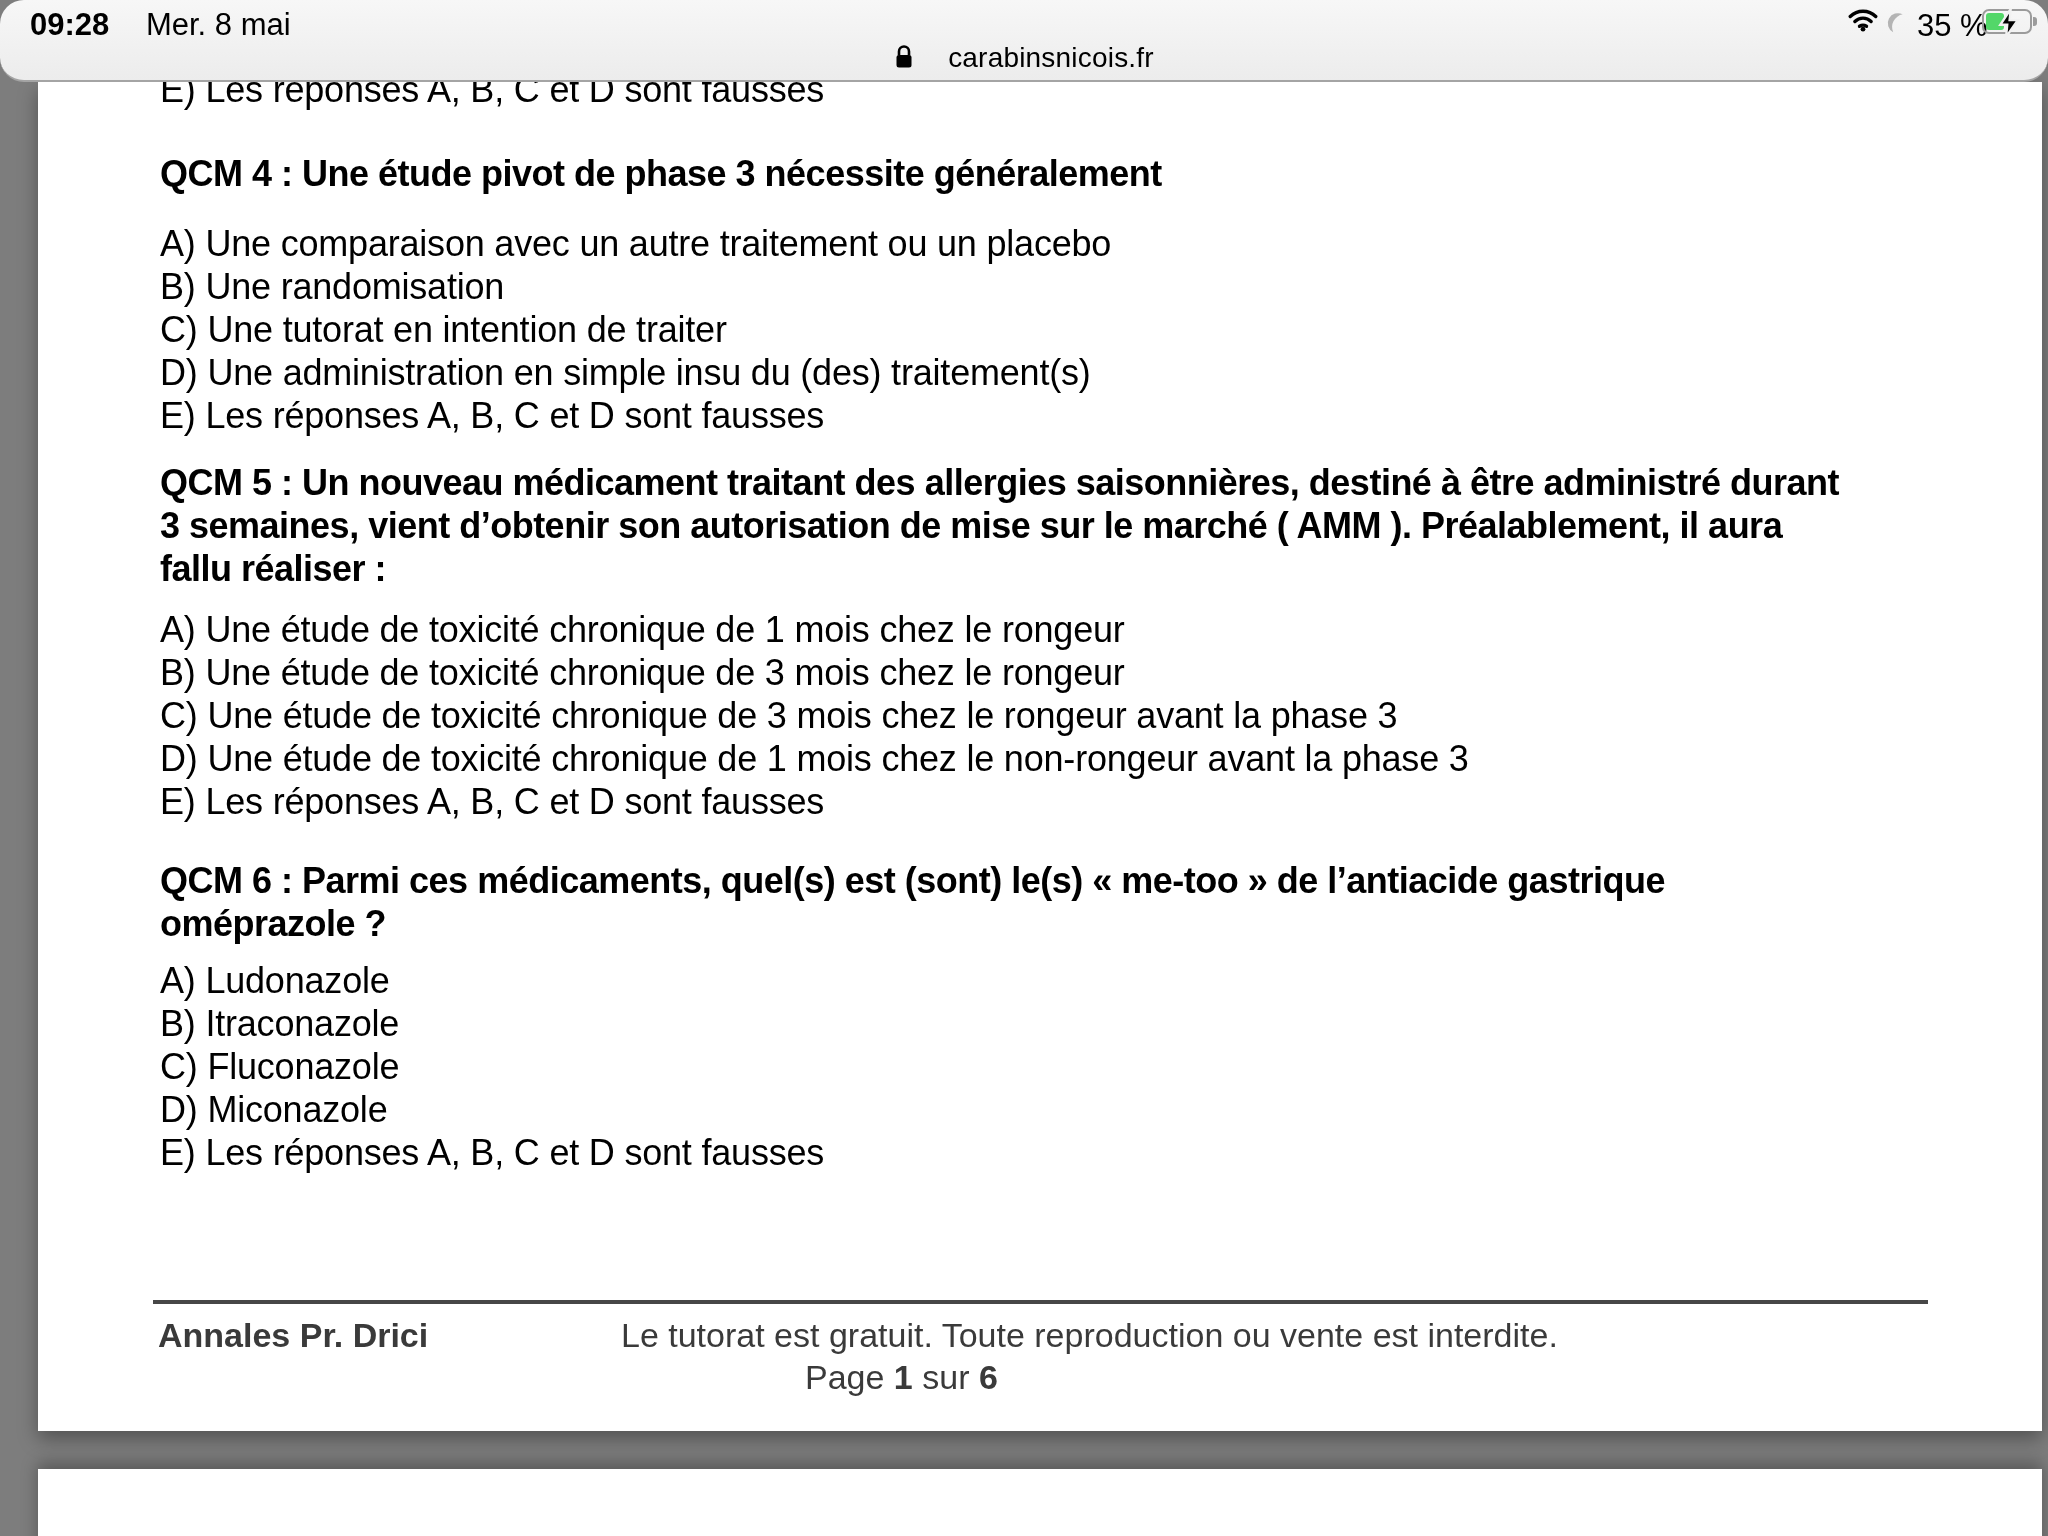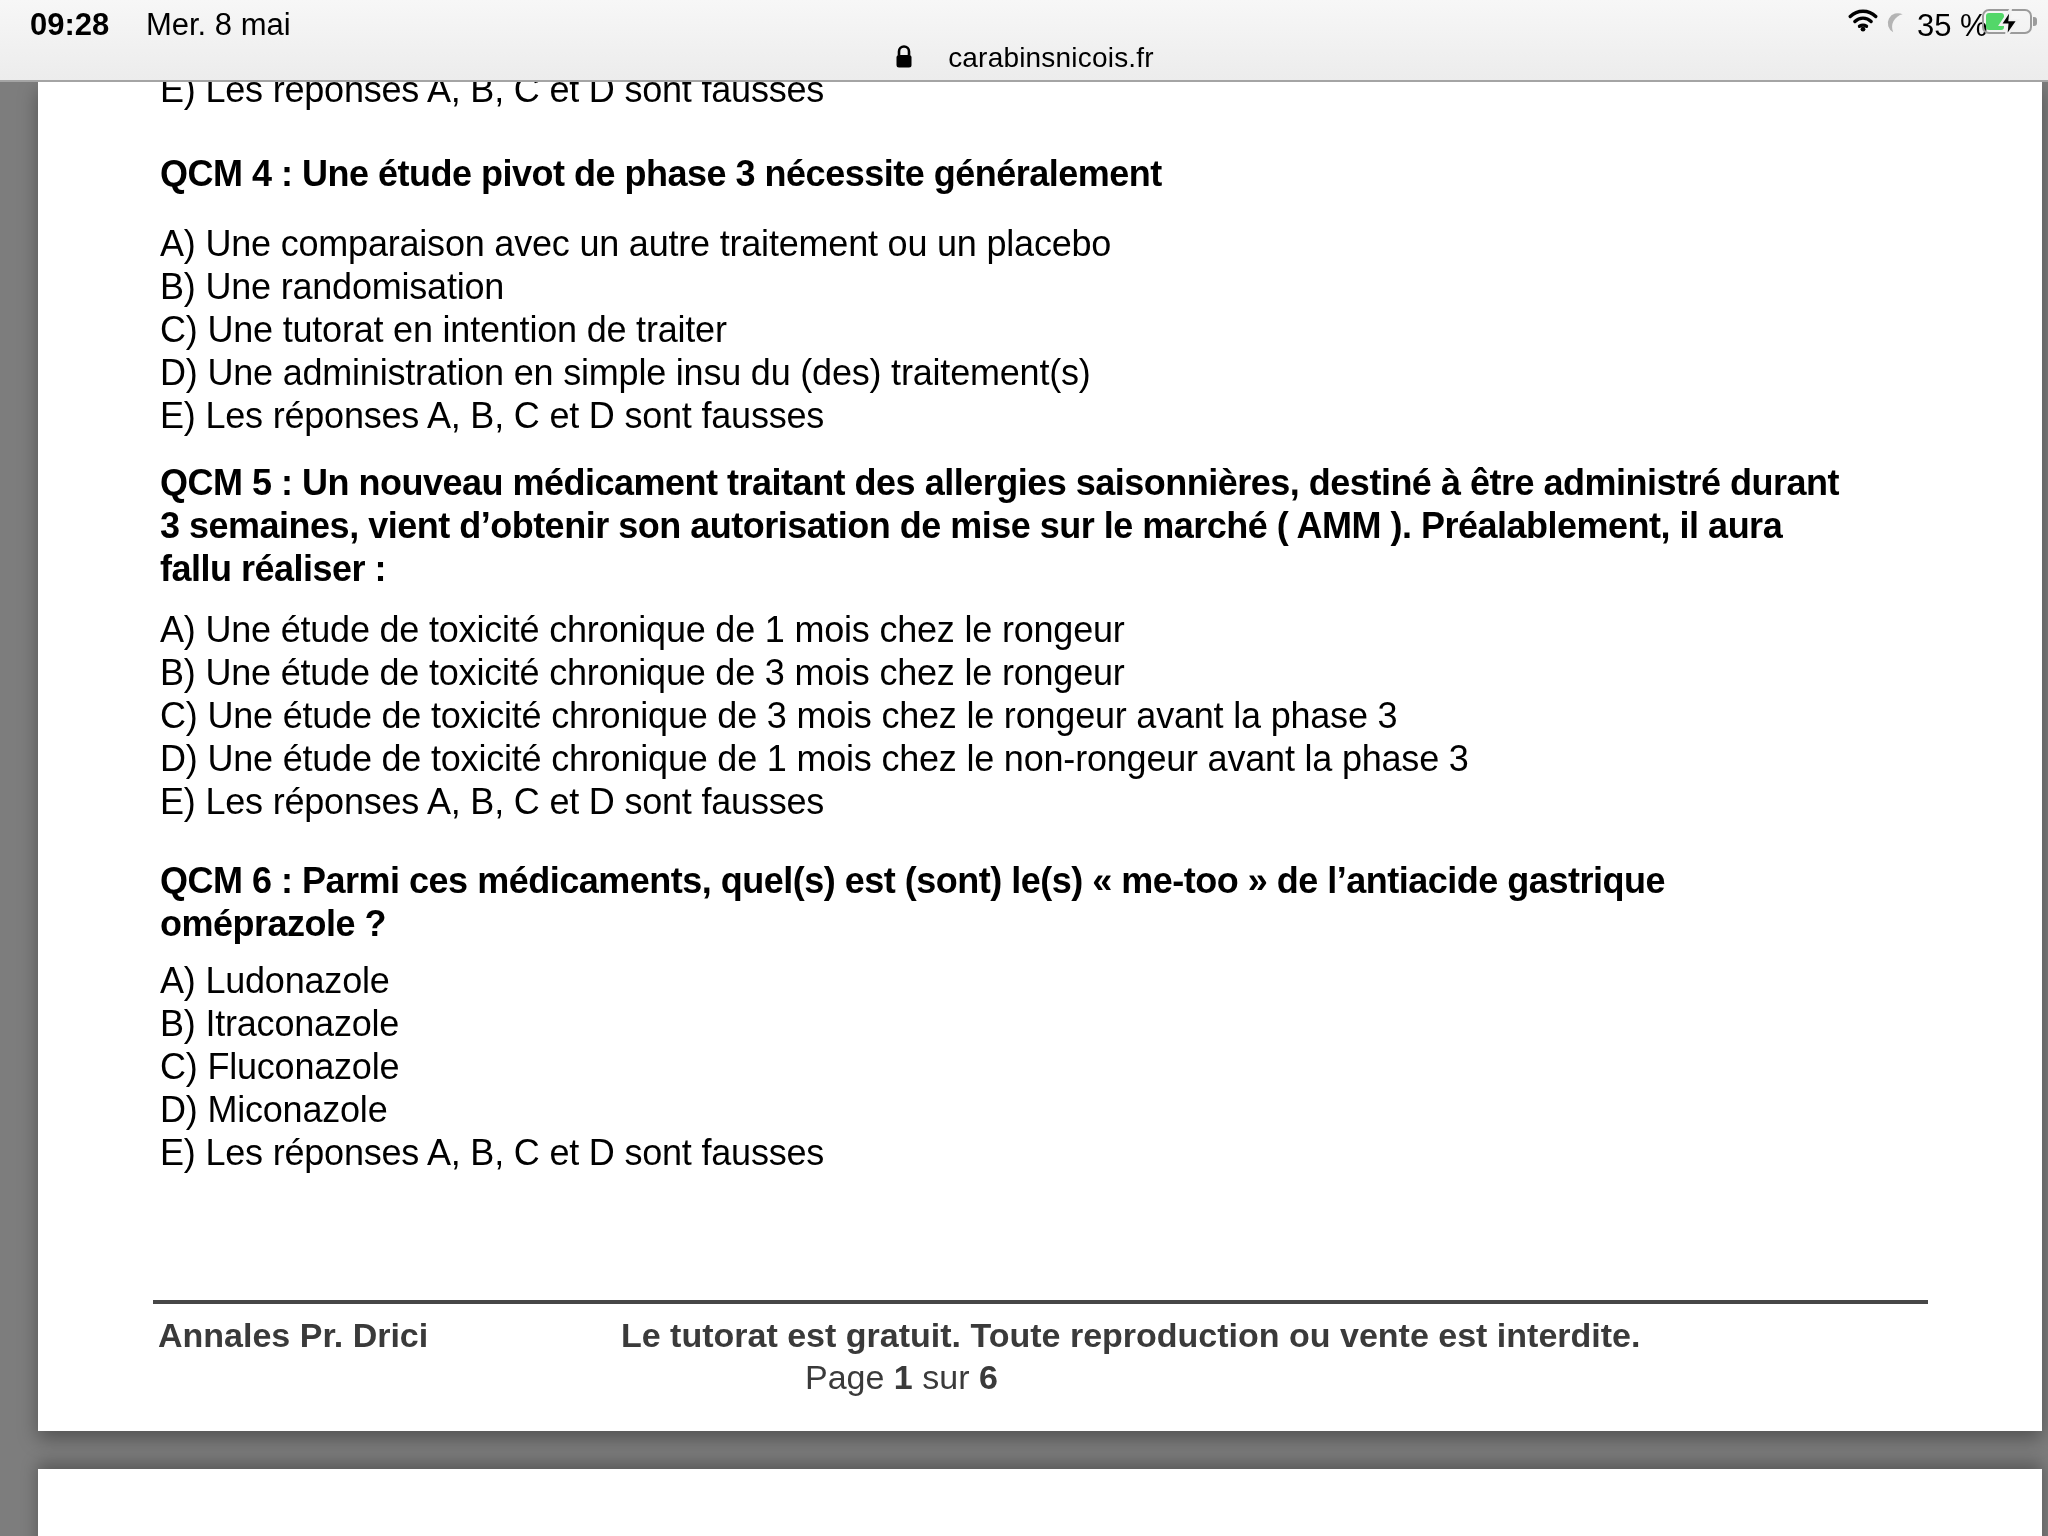--- a/index.html
+++ b/index.html
@@ -6,21 +6,21 @@
   .screen{
     position:relative; width:2048px; height:1536px; overflow:hidden;
     background:#7d7d7d;
     font-family:"Liberation Sans","DejaVu Sans",sans-serif;
     -webkit-font-smoothing:antialiased;
   }
   
   .chrome{
     position:absolute; left:0; top:0; width:2048px; height:82px; box-sizing:border-box;
     background:linear-gradient(to bottom,#f7f7f7,#ececec);
-    border-bottom:2px solid #a4a4a4; z-index:10;
+    border-bottom:2px solid #a4a4a4; z-index:10;border-radius:24px;
   }
   .status-left{position:absolute; left:30px; top:7px; font-size:31px; color:#000;}
   .status-time{font-weight:600;}
   .status-date{margin-left:28px; font-weight:400;}
   .wifi-icon{position:absolute; left:1848px; top:7px;}
   .moon-icon{position:absolute; left:1882px; top:9px;}
   .battery-percent{position:absolute; left:1917px; top:8px; font-size:31px; color:#000;}
   .battery{position:absolute; left:1982px; top:9px; width:50px; height:25px;
     border:2px solid #9b9b9b; border-radius:7px; box-sizing:border-box;}
   .battery-fill{position:absolute; left:2px; top:2px; bottom:2px; width:18px;
@@ -38,21 +38,21 @@
   .page1{top:82px; height:1349px; overflow:hidden; box-shadow:0 8px 18px rgba(0,0,0,.34);}
   .page2{top:1469px; height:90px; box-shadow:0 -6px 16px rgba(0,0,0,.30);}
   .abs{position:absolute; left:122px; white-space:nowrap;}
   .body-text{font-size:36px; color:#000; letter-spacing:-0.2px;}
   .body-text div{height:43px; line-height:43px;}
   .qtitle{font-weight:bold; letter-spacing:-0.5px;}
   .qtitle div{height:43px; line-height:43px;}
   .clipped-line{top:-14px; height:43px; line-height:43px;}
   .footer-divider{position:absolute; left:115px; top:1218px; width:1775px; height:4px; background:#474747;}
   .f-author{top:1232px; height:43px; line-height:43px; font-size:34px; font-weight:bold; color:#3a3a3a; left:120px;}
-  .f-notice{top:1232px; height:43px; line-height:43px; font-size:34px; font-weight:bold; color:#3a3a3a; left:583px;}
+  .f-notice{top:1232px; height:43px; line-height:43px; font-size:34px; font-weight:normal; color:#3a3a3a; left:583px;}
   .f-page{top:1274px; height:43px; line-height:43px; font-size:34px; color:#3a3a3a; left:767px;}
   .f-page b{font-weight:bold;}
 </style>
 </head>
 <body>
 
 <div class="screen">
 
   <div class="chrome">
     <div class="status-left">

